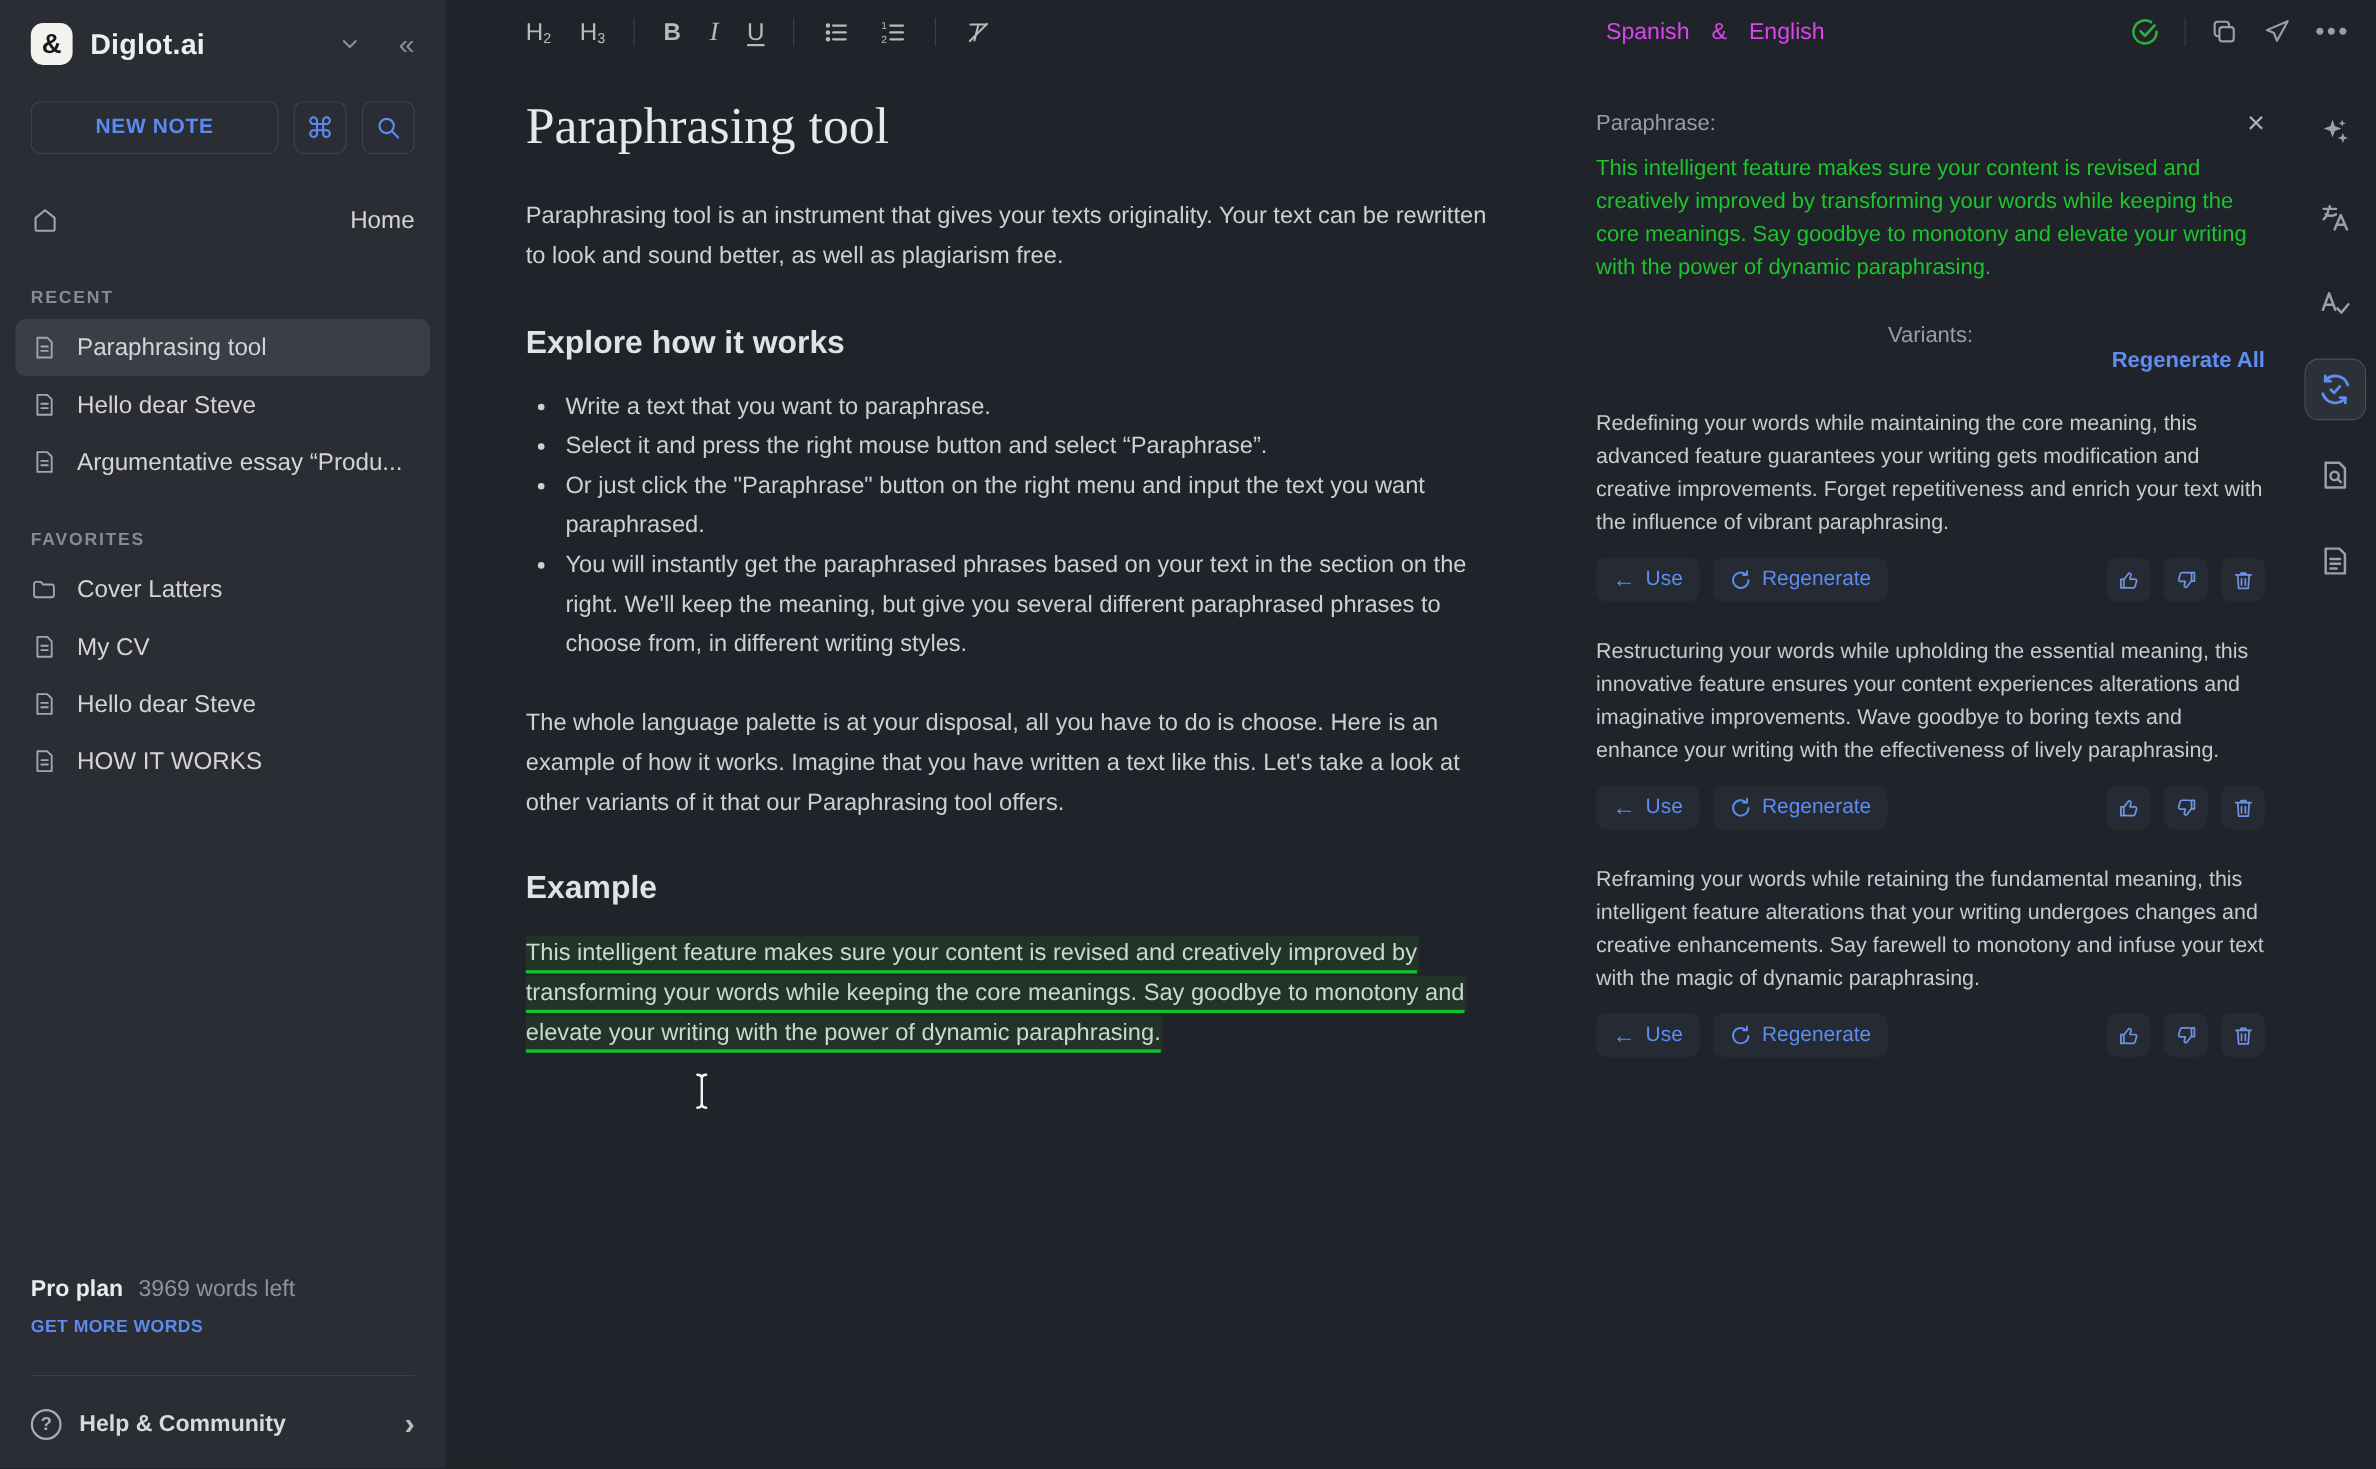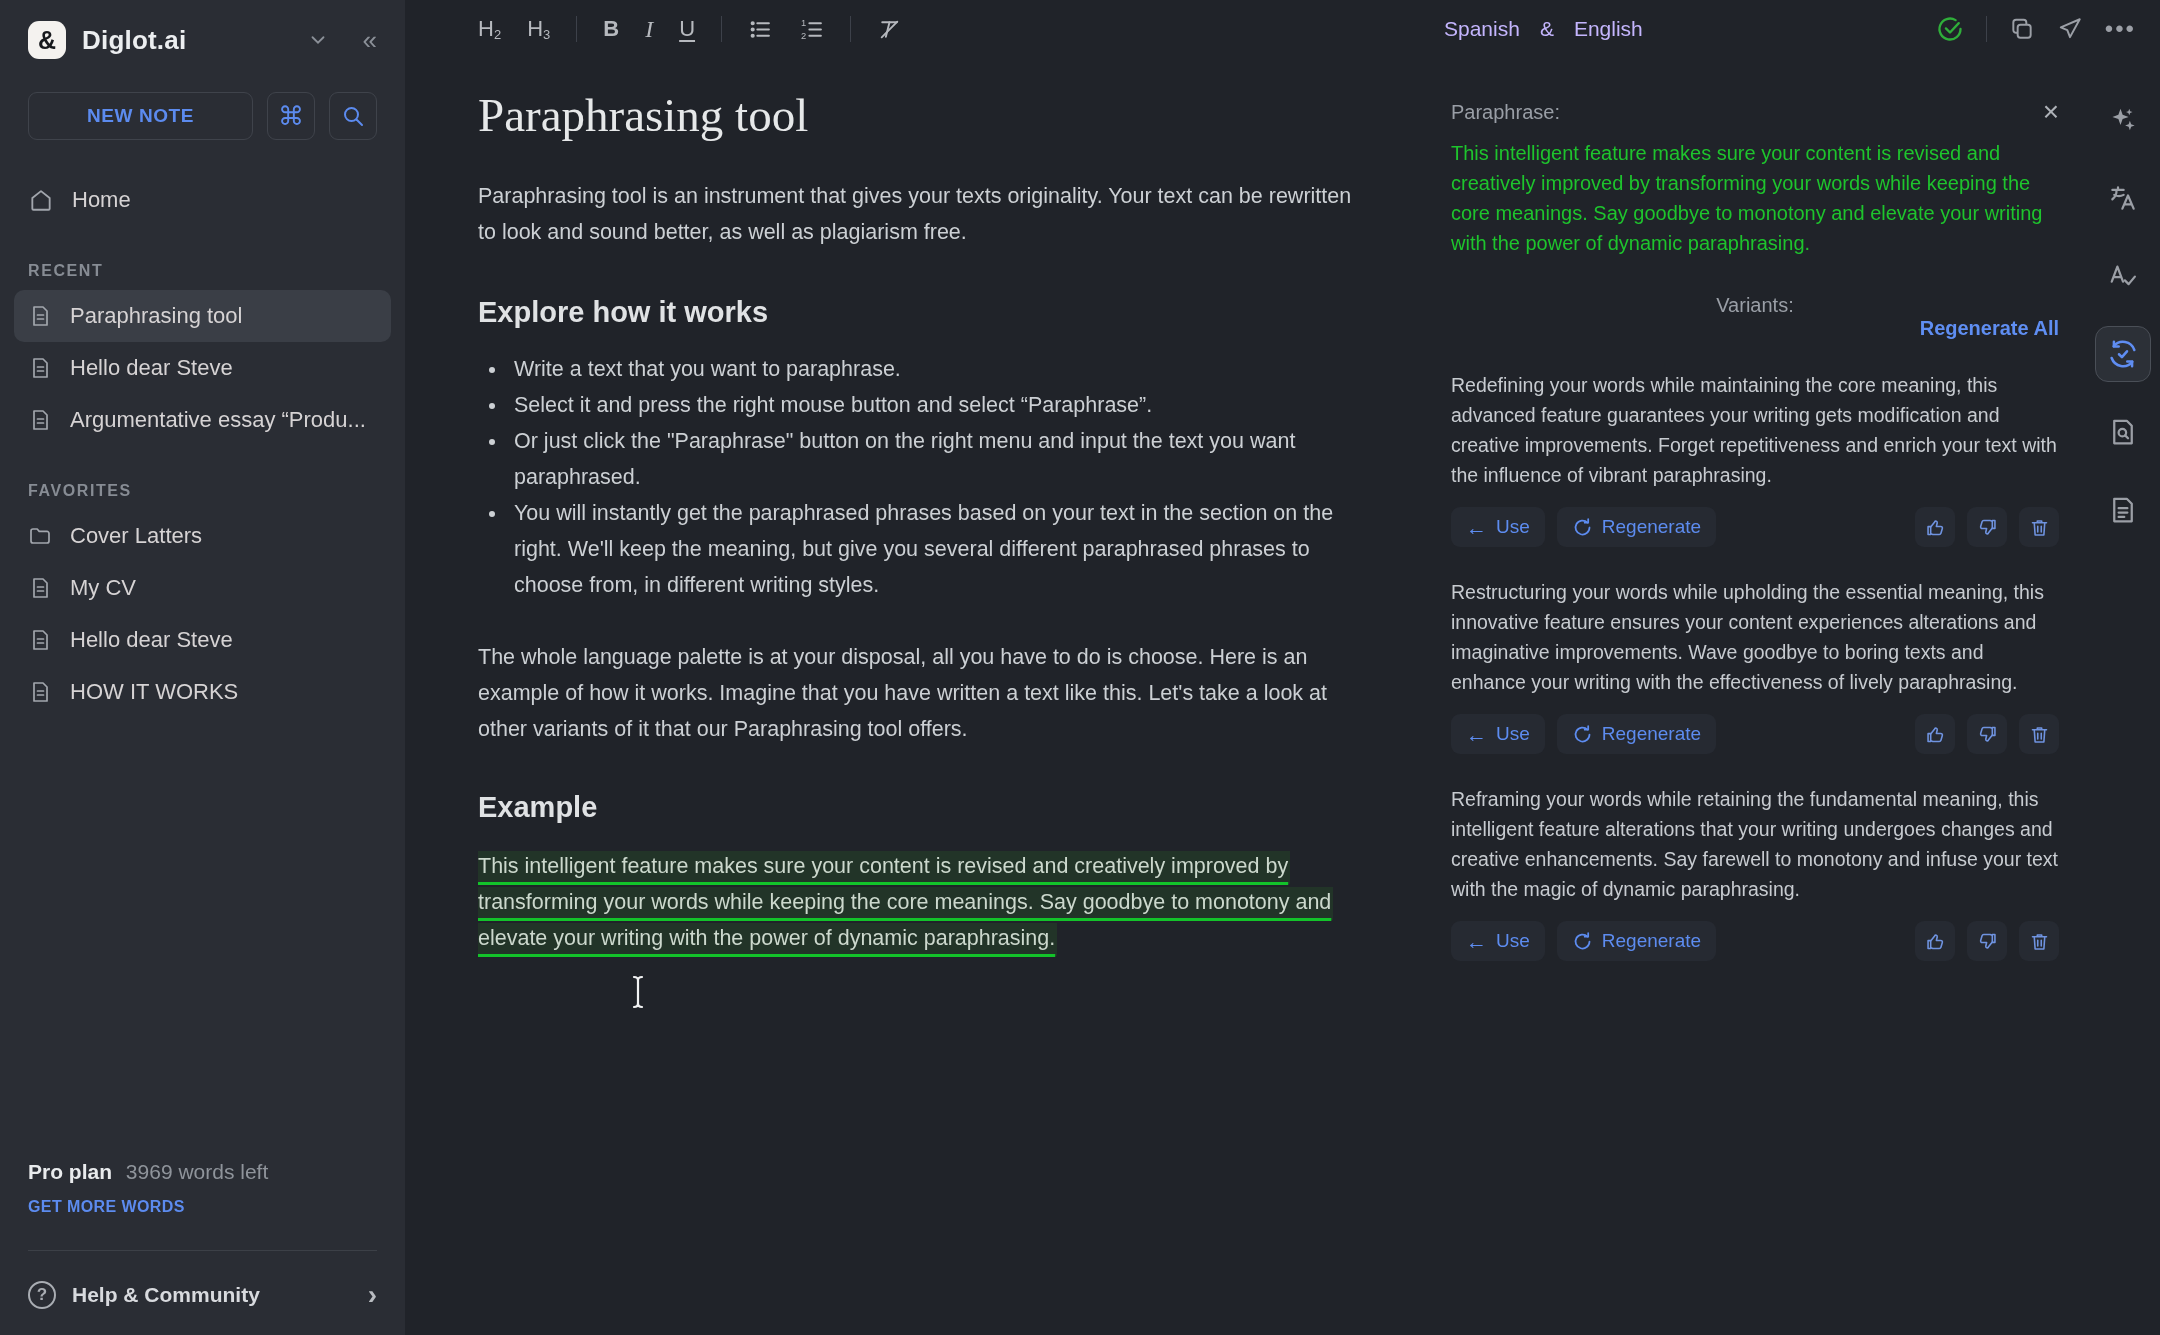--- a/index.html
+++ b/index.html
@@ -40,21 +40,21 @@
     justify-content:center; font-size:26px; cursor:pointer;
   }
 
   .nav-item {
     display:flex; align-items:center; gap:18px;
     height:52px; color:#d6d3d4; font-size:22px; cursor:pointer;
     padding:0 14px; margin:0 -14px; border-radius:10px;
   }
   .nav-item .ic { color:#a2a6ad; flex-shrink:0; }
   .nav-item.active { background:#3a3e46; }
-  .nav-home { margin-top:34px; }
+  .nav-home { margin-top:34px;justify-content:space-between; }
   .section-label {
     margin-top:36px; margin-bottom:10px;
     font-size:16px; font-weight:600; letter-spacing:1.6px; color:#878c94;
   }
   .truncate { white-space:nowrap; overflow:hidden; text-overflow:ellipsis; }
 
   .sidebar-bottom { margin-top:auto; }
   .plan-row { font-size:21px; }
   .plan-name { font-weight:700; color:#e9ebed; }
   .plan-words { color:#8f949b; margin-left:8px; }
@@ -73,21 +73,21 @@
   .topbar { height:58px; display:flex; align-items:center; flex-shrink:0; }
   .toolbar { display:flex; align-items:center; gap:26px; margin-left:73px; color:#b6b9be; }
   .tb-btn { display:flex; align-items:flex-end; cursor:pointer; font-size:22px; color:#b6b9be; }
   .tb-btn sub { font-size:13px; }
   .tb-b { font-weight:700; }
   .tb-i { font-style:italic; font-family:"Liberation Serif", serif; font-size:24px; }
   .tb-u { text-decoration:underline; text-underline-offset:4px; }
   .tb-sep { width:1px; height:26px; background:#3d414a; }
 
   .topbar-right { width:730px; margin-left:auto; display:flex; align-items:center; flex-shrink:0; }
-  .languages { margin-left:14px; font-size:21px; color:#c4b5fd; display:flex; gap:20px; }
+  .languages { margin-left:30px; font-size:21px; color:#d946ef; display:flex; gap:20px; }
   .top-actions { margin-left:auto; margin-right:24px; display:flex; align-items:center; gap:22px; }
   .ta-icon { color:#9b9fa6; cursor:pointer; }
   .ta-sep { width:1px; height:26px; background:#3d414a; }
   .ellipsis-glyph { color:#9b9fa6; font-size:24px; letter-spacing:2px; cursor:pointer; }
 
   .content-row { flex:1; display:flex; min-height:0; }
 
   
   .editor { flex:1; padding:30px 70px 0 73px; position:relative; }
   .doc-title {

